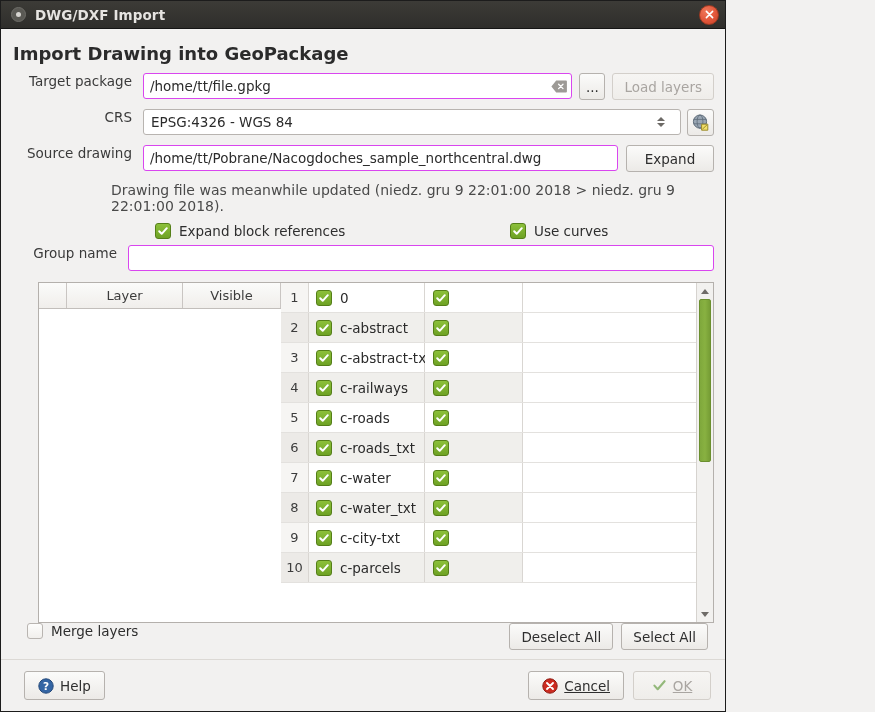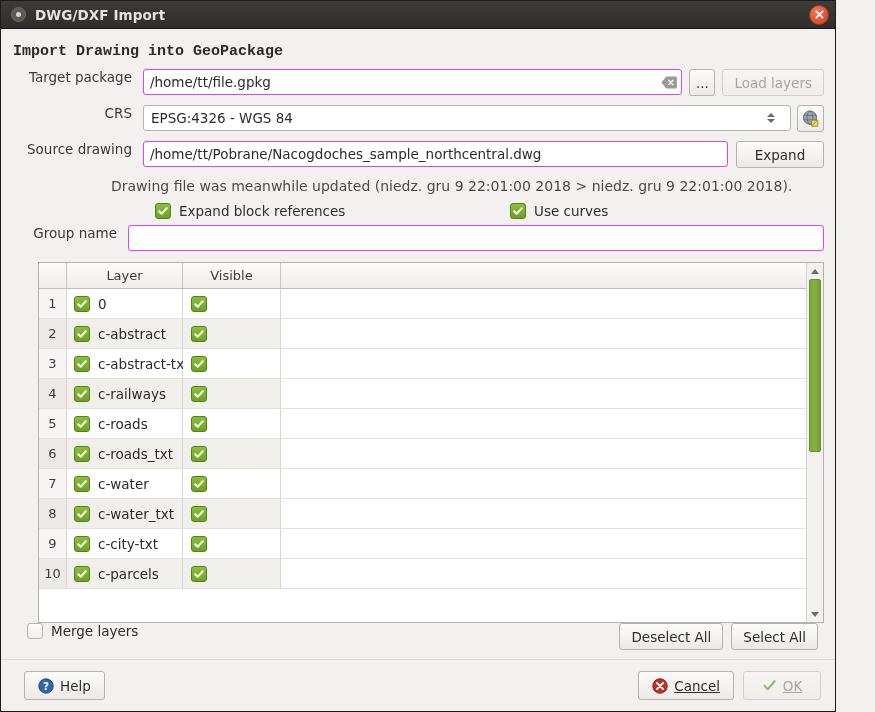--- a/index.html
+++ b/index.html
@@ -6,21 +6,21 @@
   html, body {
     margin: 0; padding: 0;
     width: 875px; height: 712px;
     font-family: "DejaVu Sans", "Liberation Sans", sans-serif;
     font-size: 13px;
     background: #f2f1f0;
     color: #2e2e2e;
     overflow: hidden;
   }
   #dialog {
-    width: 836px; height: 712px;
+    width: 726px; height: 712px;
     display: flex; flex-direction: column;
     background: #f2f1f0;
     border: 1px solid #1c1c1c;
   }
 
   
   #titlebar {
     height: 28px; flex: 0 0 28px;
     background: linear-gradient(180deg,#3c3b37 0%,#2f2e2b 100%);
     display: flex; align-items: center;
@@ -51,23 +51,22 @@
     cursor: pointer; flex: 0 0 20px;
   }
   #close-btn svg { display: block; }
 
   
   #content {
     flex: 1 1 auto; padding: 10px 11px 0 11px;
     display: flex; flex-direction: column; min-height: 0;
   }
   .section-title {
-    font-weight: bold; font-size: 15px; color: #2b2b2b;
+    font-weight: bold; font-size: 18px; color: #2b2b2b;
     margin: 4px 0 9px 1px;
-    font-family: Liberation Mono, monospace;
   }
   .frow { display: flex; align-items: flex-start; margin-bottom: 9px; }
   .flabel {
     width: 131px; flex: 0 0 131px; text-align: right;
     padding-right: 11px; font-size: 13.5px; color: #3a3a3a;
   }
   .txtfield {
     height: 26px; background: #ffffff;
     border: 1px solid #d946ef; border-radius: 3px;
     display: flex; align-items: center;
@@ -135,21 +134,21 @@
 
   #opts-row { display: flex; margin: 0 0 6px 143px; }
   #opts-row .chk-wrap:first-child { width: 355px; flex: 0 0 355px; }
 
   
   #table-outer {
     flex: 1 1 auto; display: flex; min-height: 0;
     margin: 2px 0 0 26px; border: 1px solid #b4b0ac;
     background: #ffffff; overflow: hidden;
   }
-  #table-area { flex: 1 1 auto; min-width: 0; display: flex; flex-direction: column; }
+  #table-area { flex: 1 1 auto; min-width: 0; display: flex; flex-direction: row; }
   #thead { display: flex; flex: 0 0 26px; height: 26px;
     background: linear-gradient(180deg,#fbfbfa 0%,#f0eeeb 100%);
     border-bottom: 1px solid #c2bebb; }
   .th { display: flex; align-items: center; justify-content: center;
     font-size: 13px; color: #3c3c3c; border-right: 1px solid #c9c5c2; height: 100%; }
   .th.num { width: 28px; flex: 0 0 28px; }
   .th.layer { width: 116px; flex: 0 0 116px; }
   .th.vis { width: 98px; flex: 0 0 98px; }
   .th.fill { flex: 1 1 auto; border-right: none; }
   #tbody { flex: 1 1 auto; overflow: hidden; }

